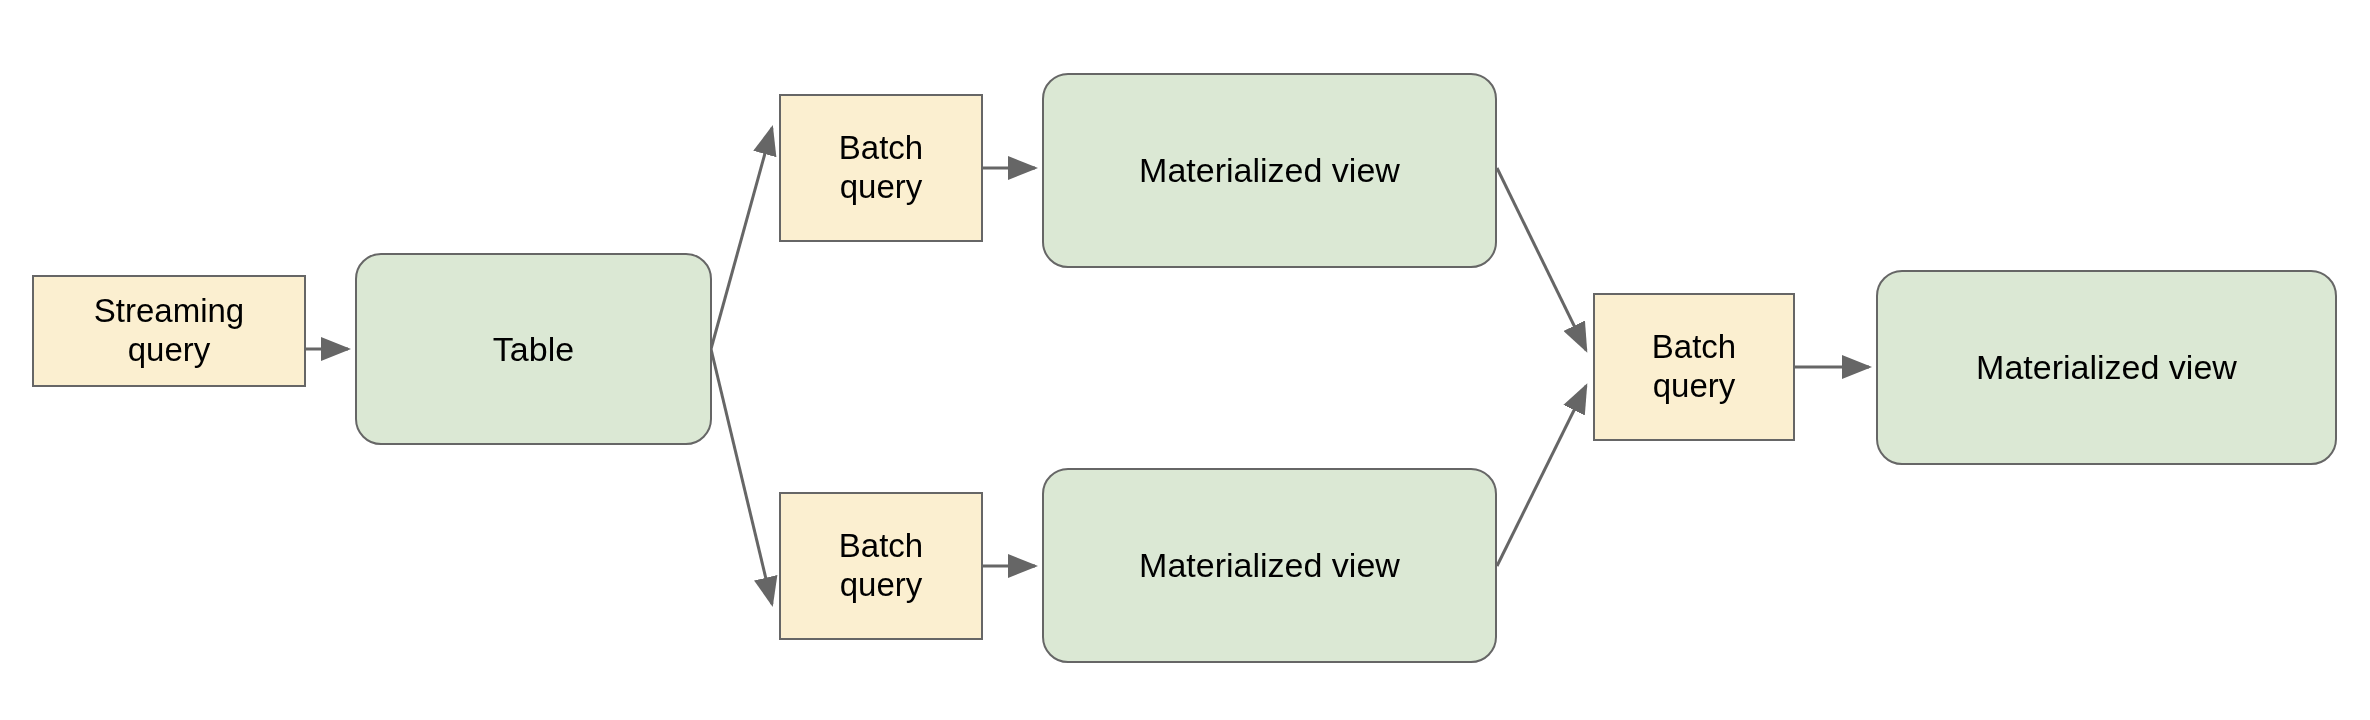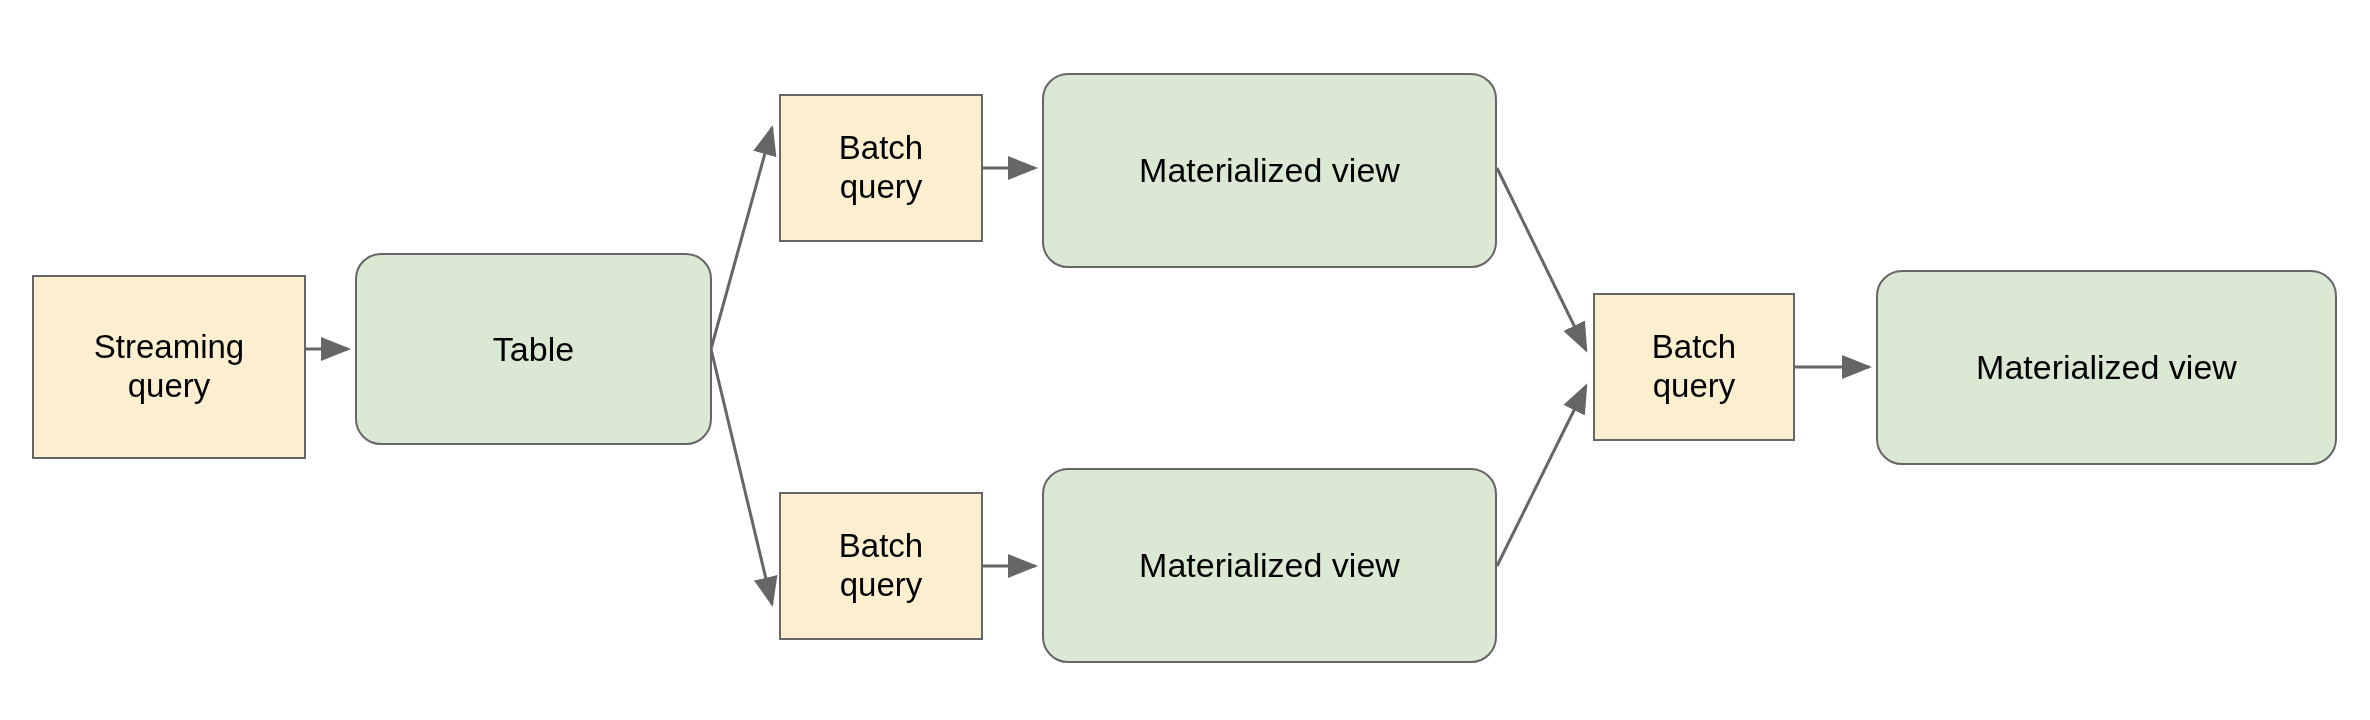--- a/index.html
+++ b/index.html
@@ -73,21 +73,21 @@
       <path class="edge" d="M 711 349 L 772 128" fill="none" stroke="#666666" stroke-width="3" marker-end="url(#arrowhead)"></path>
       <path class="edge" d="M 983 168 L 1035 168" fill="none" stroke="#666666" stroke-width="3" marker-end="url(#arrowhead)"></path>
       <path class="edge" d="M 711 349 L 772 604" fill="none" stroke="#666666" stroke-width="3" marker-end="url(#arrowhead)"></path>
       <path class="edge" d="M 983 566 L 1035 566" fill="none" stroke="#666666" stroke-width="3" marker-end="url(#arrowhead)"></path>
       <path class="edge" d="M 1497 168 L 1586 350" fill="none" stroke="#666666" stroke-width="3" marker-end="url(#arrowhead)"></path>
       <path class="edge" d="M 1497 566 L 1586 386" fill="none" stroke="#666666" stroke-width="3" marker-end="url(#arrowhead)"></path>
       <path class="edge" d="M 1795 367 L 1869 367" fill="none" stroke="#666666" stroke-width="3" marker-end="url(#arrowhead)"></path>
     </g>
   </svg>
 
-  <div class="node node-query" id="node-streaming-query" style="left: 32px; top: 275px; width: 274px; height: 184px; background: rgb(251, 239, 208); border-color: rgb(102, 102, 102); color: rgb(0, 0, 0);">
+  <div class="node node-query" id="node-streaming-query" style="left: 32px; top: 275px; width: 274px; height: 112px; background: rgb(251, 239, 208); border-color: rgb(102, 102, 102); color: rgb(0, 0, 0);">
     <span class="node-label">Streaming
 query</span>
   </div>
 
   <div class="node node-store" id="node-table" style="left: 355px; top: 253px; width: 357px; height: 192px; background: rgb(219, 232, 212); border-color: rgb(102, 102, 102); color: rgb(0, 0, 0);">
     <span class="node-label">Table</span>
   </div>
 
   <div class="node node-query" id="node-batch-query-top" style="left: 779px; top: 94px; width: 204px; height: 148px; background: rgb(251, 239, 208); border-color: rgb(102, 102, 102); color: rgb(0, 0, 0);">
     <span class="node-label">Batch

